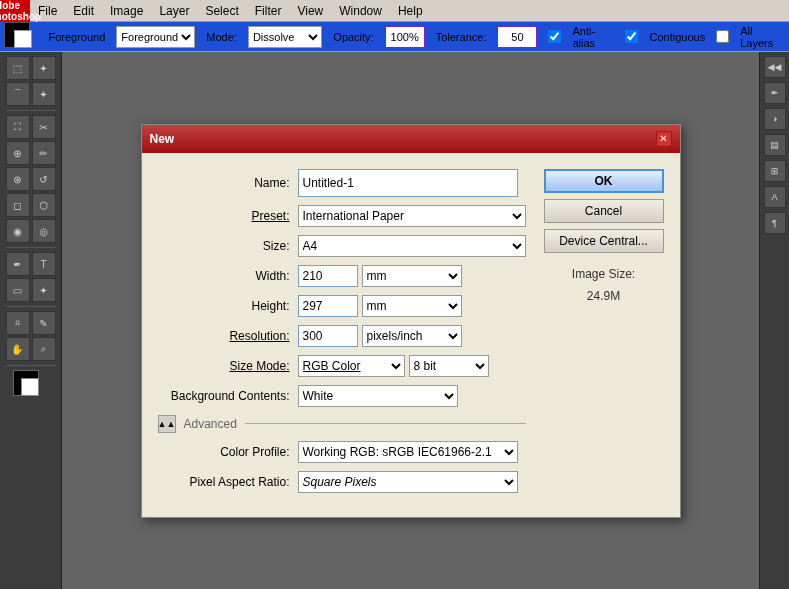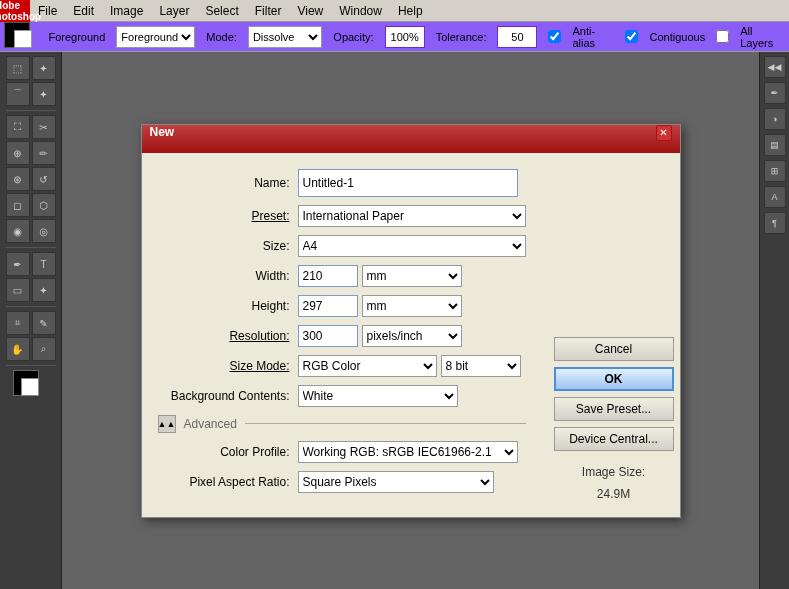--- a/index.html
+++ b/index.html
@@ -45,21 +45,21 @@
       align-items: center;
       cursor: pointer;
       font-size: 12px;
       color: #000;
     }
 
     
     .toolbar {
       width: 100%;
       height: 30px;
-      background: #8b5cf6;
+      background: #1d4ed8;
       border-bottom: 1px solid #999;
       display: flex;
       align-items: center;
       padding: 0 4px;
       gap: 11px;
     }
     .toolbar-select {
       height: 22px;
       background: #fff;
       border: 1px solid #999;
@@ -199,20 +199,21 @@
       width: 540px;
       background: #ece9d8;
       border: 1px solid #888;
       box-shadow: 3px 3px 10px rgba(0,0,0,0.5);
       position: relative;
     }
     .dialog-titlebar {
       height: 28px;
       background: linear-gradient(to bottom, #c04040, #a01010);
       display: flex;
+      align-items: center;
       justify-content: space-between;
       padding: 0 8px;
       color: white;
     }
     .dialog-title {
       font-size: 12px;
       font-weight: bold;
       color: white;
     }
     .dialog-close {
@@ -224,22 +225,21 @@
       display: flex;
       align-items: center;
       justify-content: center;
       cursor: pointer;
       color: white;
       font-size: 10px;
     }
     .dialog-body {
       padding: 16px;
       display: flex;
-      gap: 28px;
-      align-items: flex-end;
+      gap: 18px;
     }
     .dialog-left {
       flex: 1;
     }
     .dialog-right {
       width: 130px;
       display: flex;
       flex-direction: column;
       gap: 6px;
     }
@@ -514,21 +514,21 @@
         <div class="form-row">
           <span class="form-label underline">Resolution:</span>
           <input class="form-number" type="text" value="300" style="">
           <select class="form-select form-select-sm" style="margin-left:4px;">
             <option>pixels/inch</option>
           </select>
         </div>
 
         <div class="form-row">
           <span class="form-label underline">Size Mode:</span>
-          <select class="form-select" style="width:139px;">
+          <select class="form-select" style="width:107px;text-decoration:underline;">
             <option>RGB Color</option>
           </select>
           <select class="form-select" style="width:80px;margin-left:4px;">
             <option>8 bit</option>
           </select>
         </div>
 
         <div class="form-row">
           <span class="form-label">Background Contents:</span>
           <select class="form-select" style="width:160px;">
@@ -544,30 +544,29 @@
 
         <div class="form-row">
           <span class="form-label">Color Profile:</span>
           <select class="form-select" style="width:220px;">
             <option>Working RGB: sRGB IEC61966-2.1</option>
           </select>
         </div>
 
         <div class="form-row">
           <span class="form-label">Pixel Aspect Ratio:</span>
-          <select class="form-select" style="width:196px;">
+          <select class="form-select" style="width:220px;font-style:italic;">
             <option>Square Pixels</option>
           </select>
         </div>
       </div>
 
       <div class="dialog-right">
+        <button class="btn btn-primary">OK</button>
         <button class="btn">Cancel</button>
-        <button class="btn btn-primary">OK</button>
-        <button class="btn">Save Preset...</button>
         <button class="btn">Device Central...</button>
 
         <div class="image-size-section">
           <div class="image-size-label">Image Size:</div>
           <div class="image-size-value">24.9M</div>
         </div>
       </div>
     </div>
   </div>
 </div>

